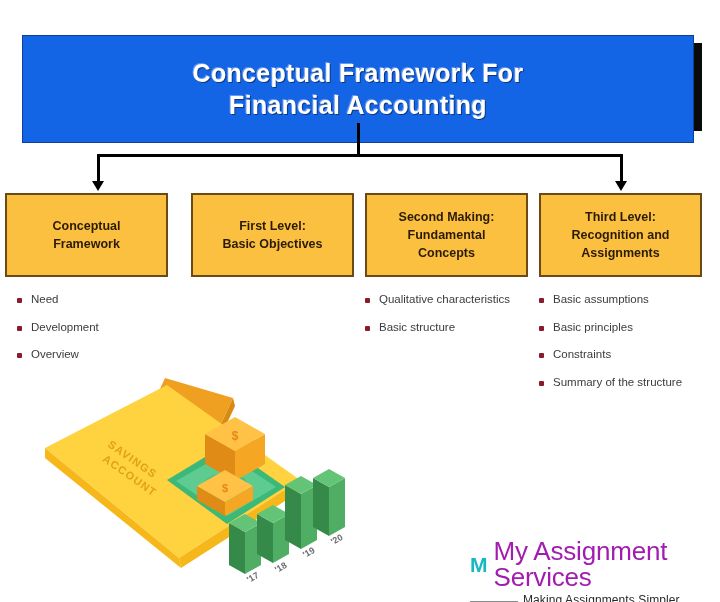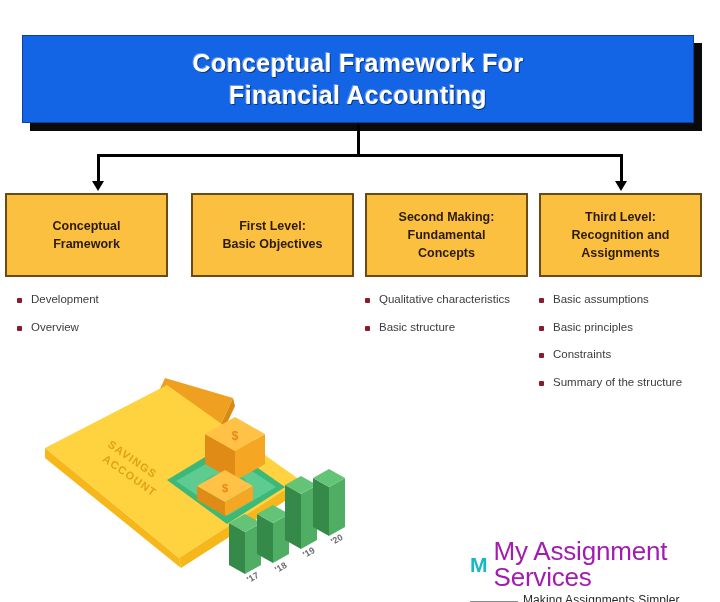--- a/index.html
+++ b/index.html
@@ -28,21 +28,21 @@
     top: 43px;
     width: 672px;
     height: 88px;
     background: #0a0a0a;
   }
   .title-banner {
     position: absolute;
     left: 22px;
     top: 35px;
     width: 672px;
-    height: 88px;
+    height: 108px;
     background: #1464e6;
     border: 1px solid #0d3f9a;
     display: flex;
     align-items: center;
     justify-content: center;
     box-sizing: border-box;
   }
   .title-text {
     color: #ffffff;
     font-size: 25px;
@@ -236,20 +236,24 @@
     <div class="box-label">
       <span class="ln">Third Level:</span>
       <span class="ln">Recognition and</span>
       <span class="ln">Assignments</span>
     </div>
   </div>
 
   <div class="bullets col-1">
       <div class="bullet-item">
         <span class="bullet-dot"></span>
+        <span class="bullet-text">Need</span>
+      </div>
+      <div class="bullet-item">
+        <span class="bullet-dot"></span>
         <span class="bullet-text">Development</span>
       </div>
       <div class="bullet-item">
         <span class="bullet-dot"></span>
         <span class="bullet-text">Overview</span>
       </div>
     </div>
   <div class="bullets col-2"></div>
   <div class="bullets col-3">
       <div class="bullet-item">

